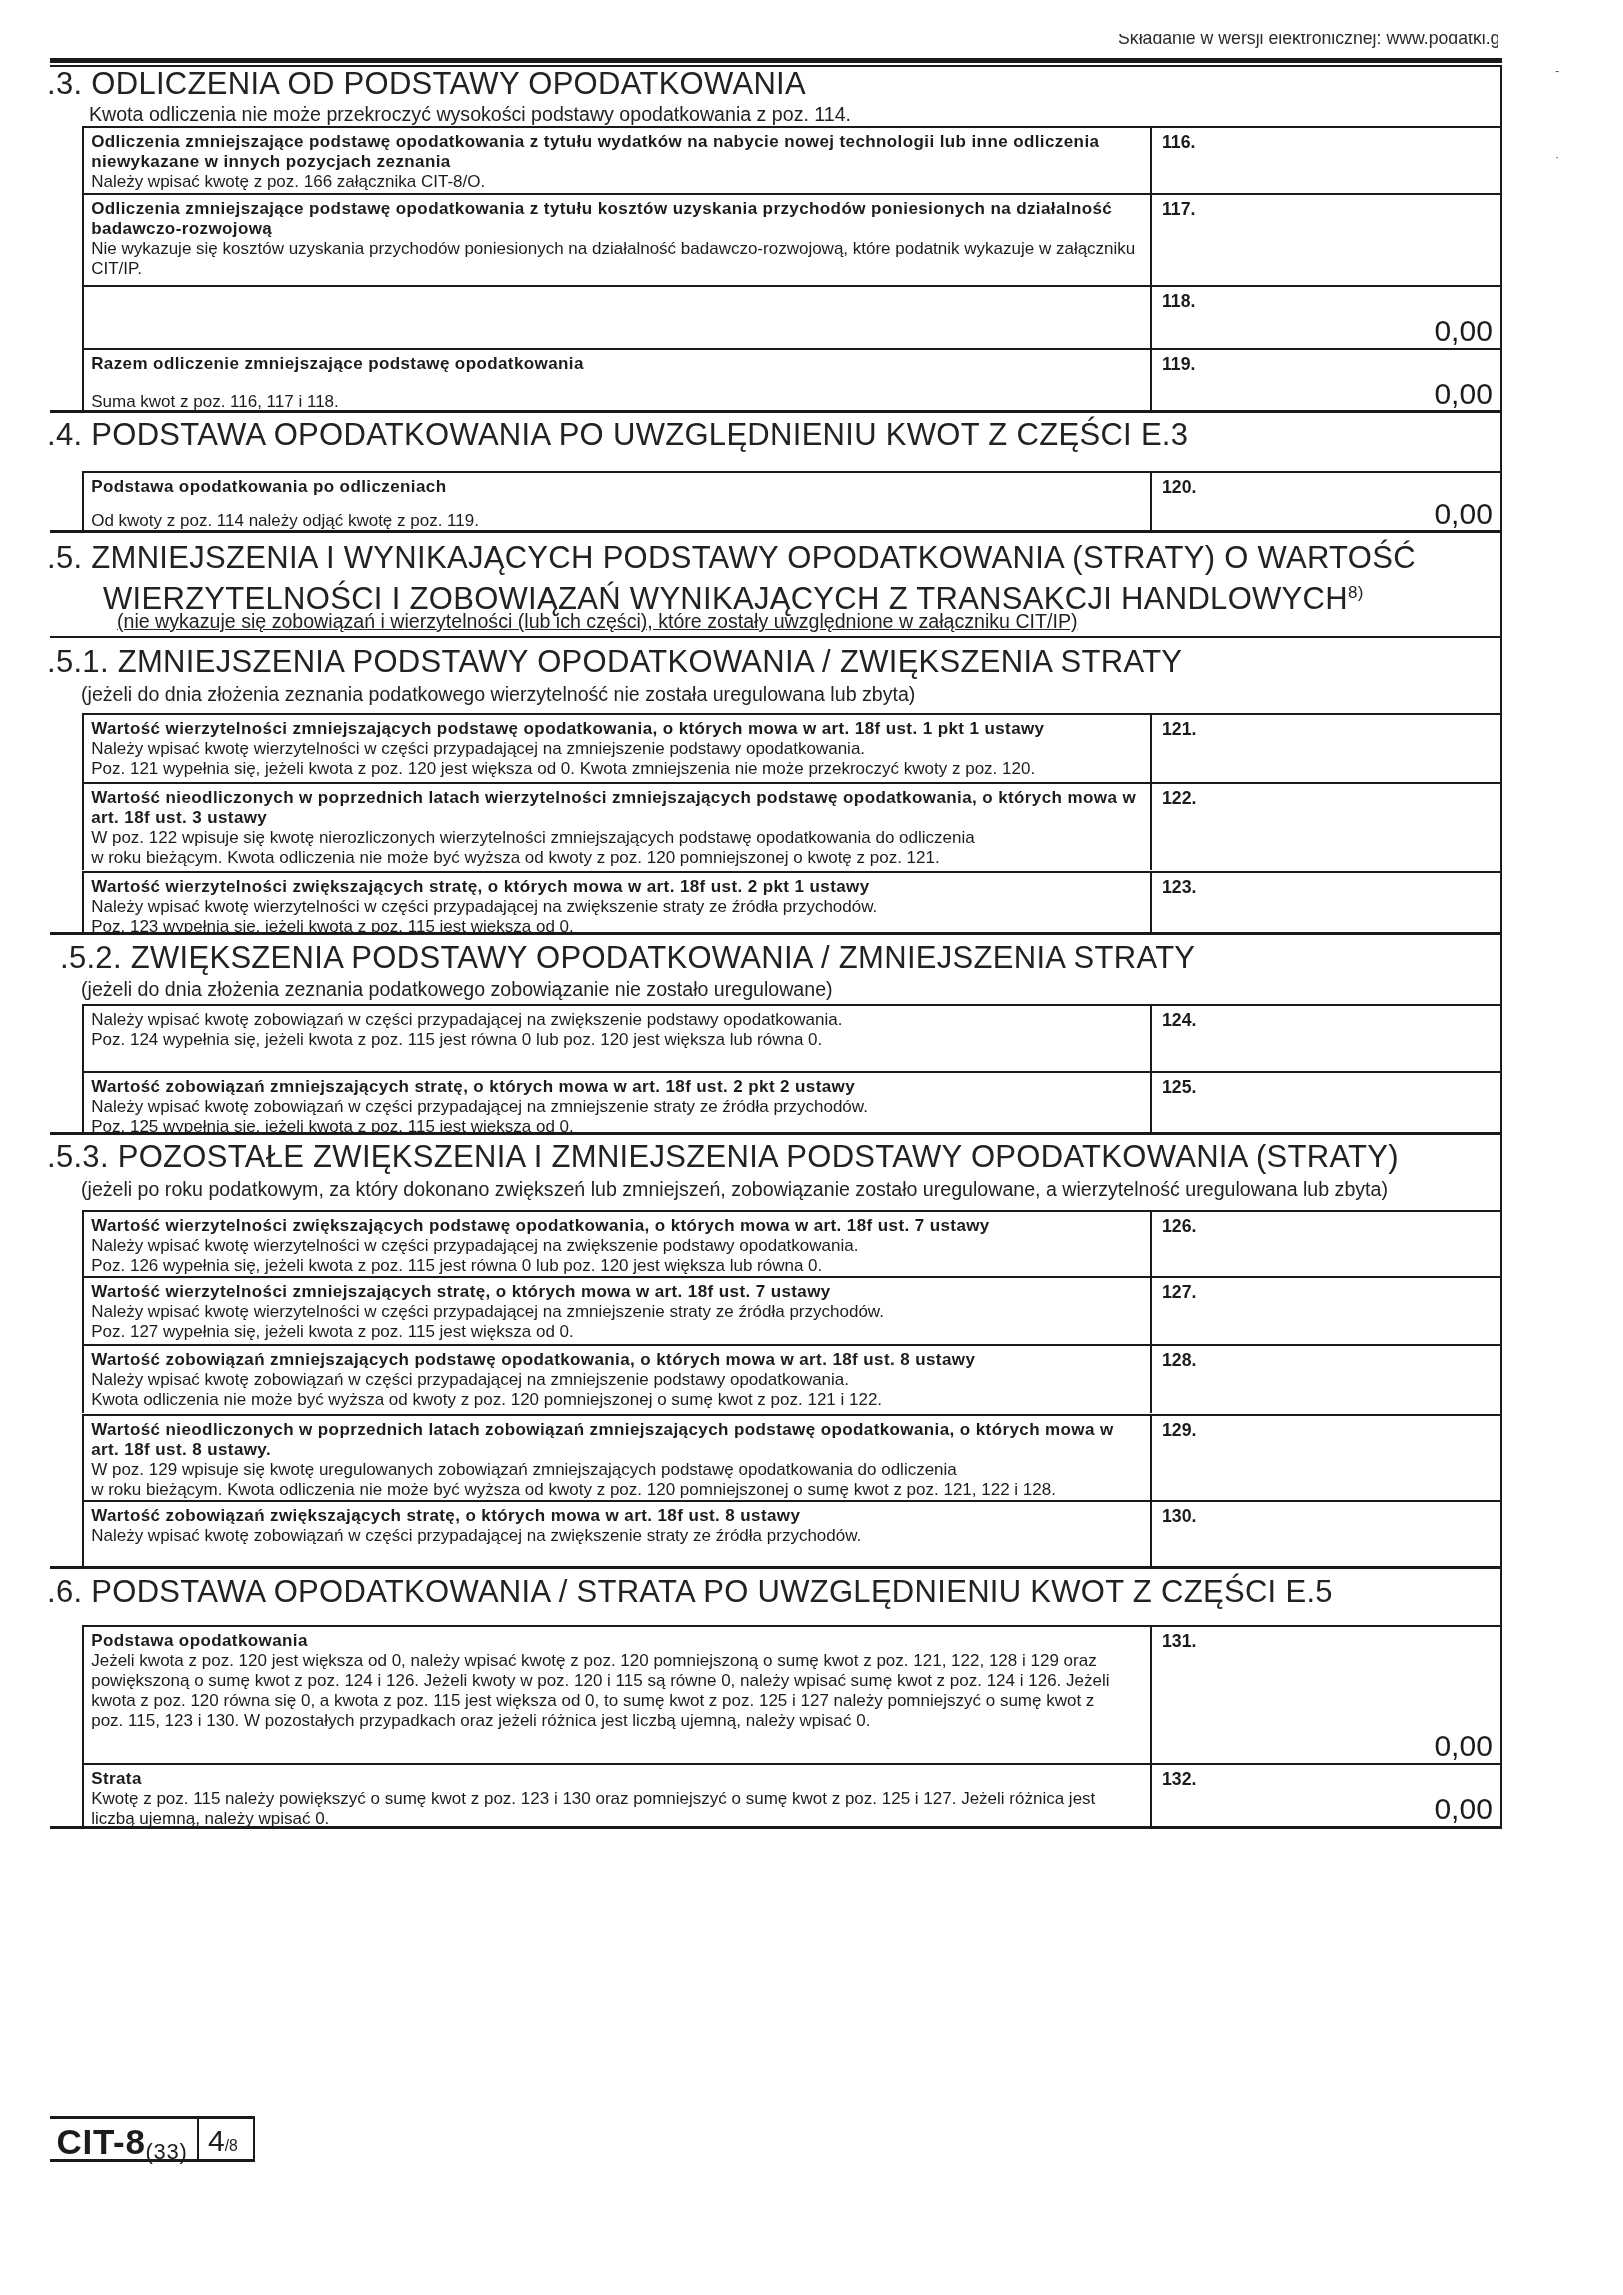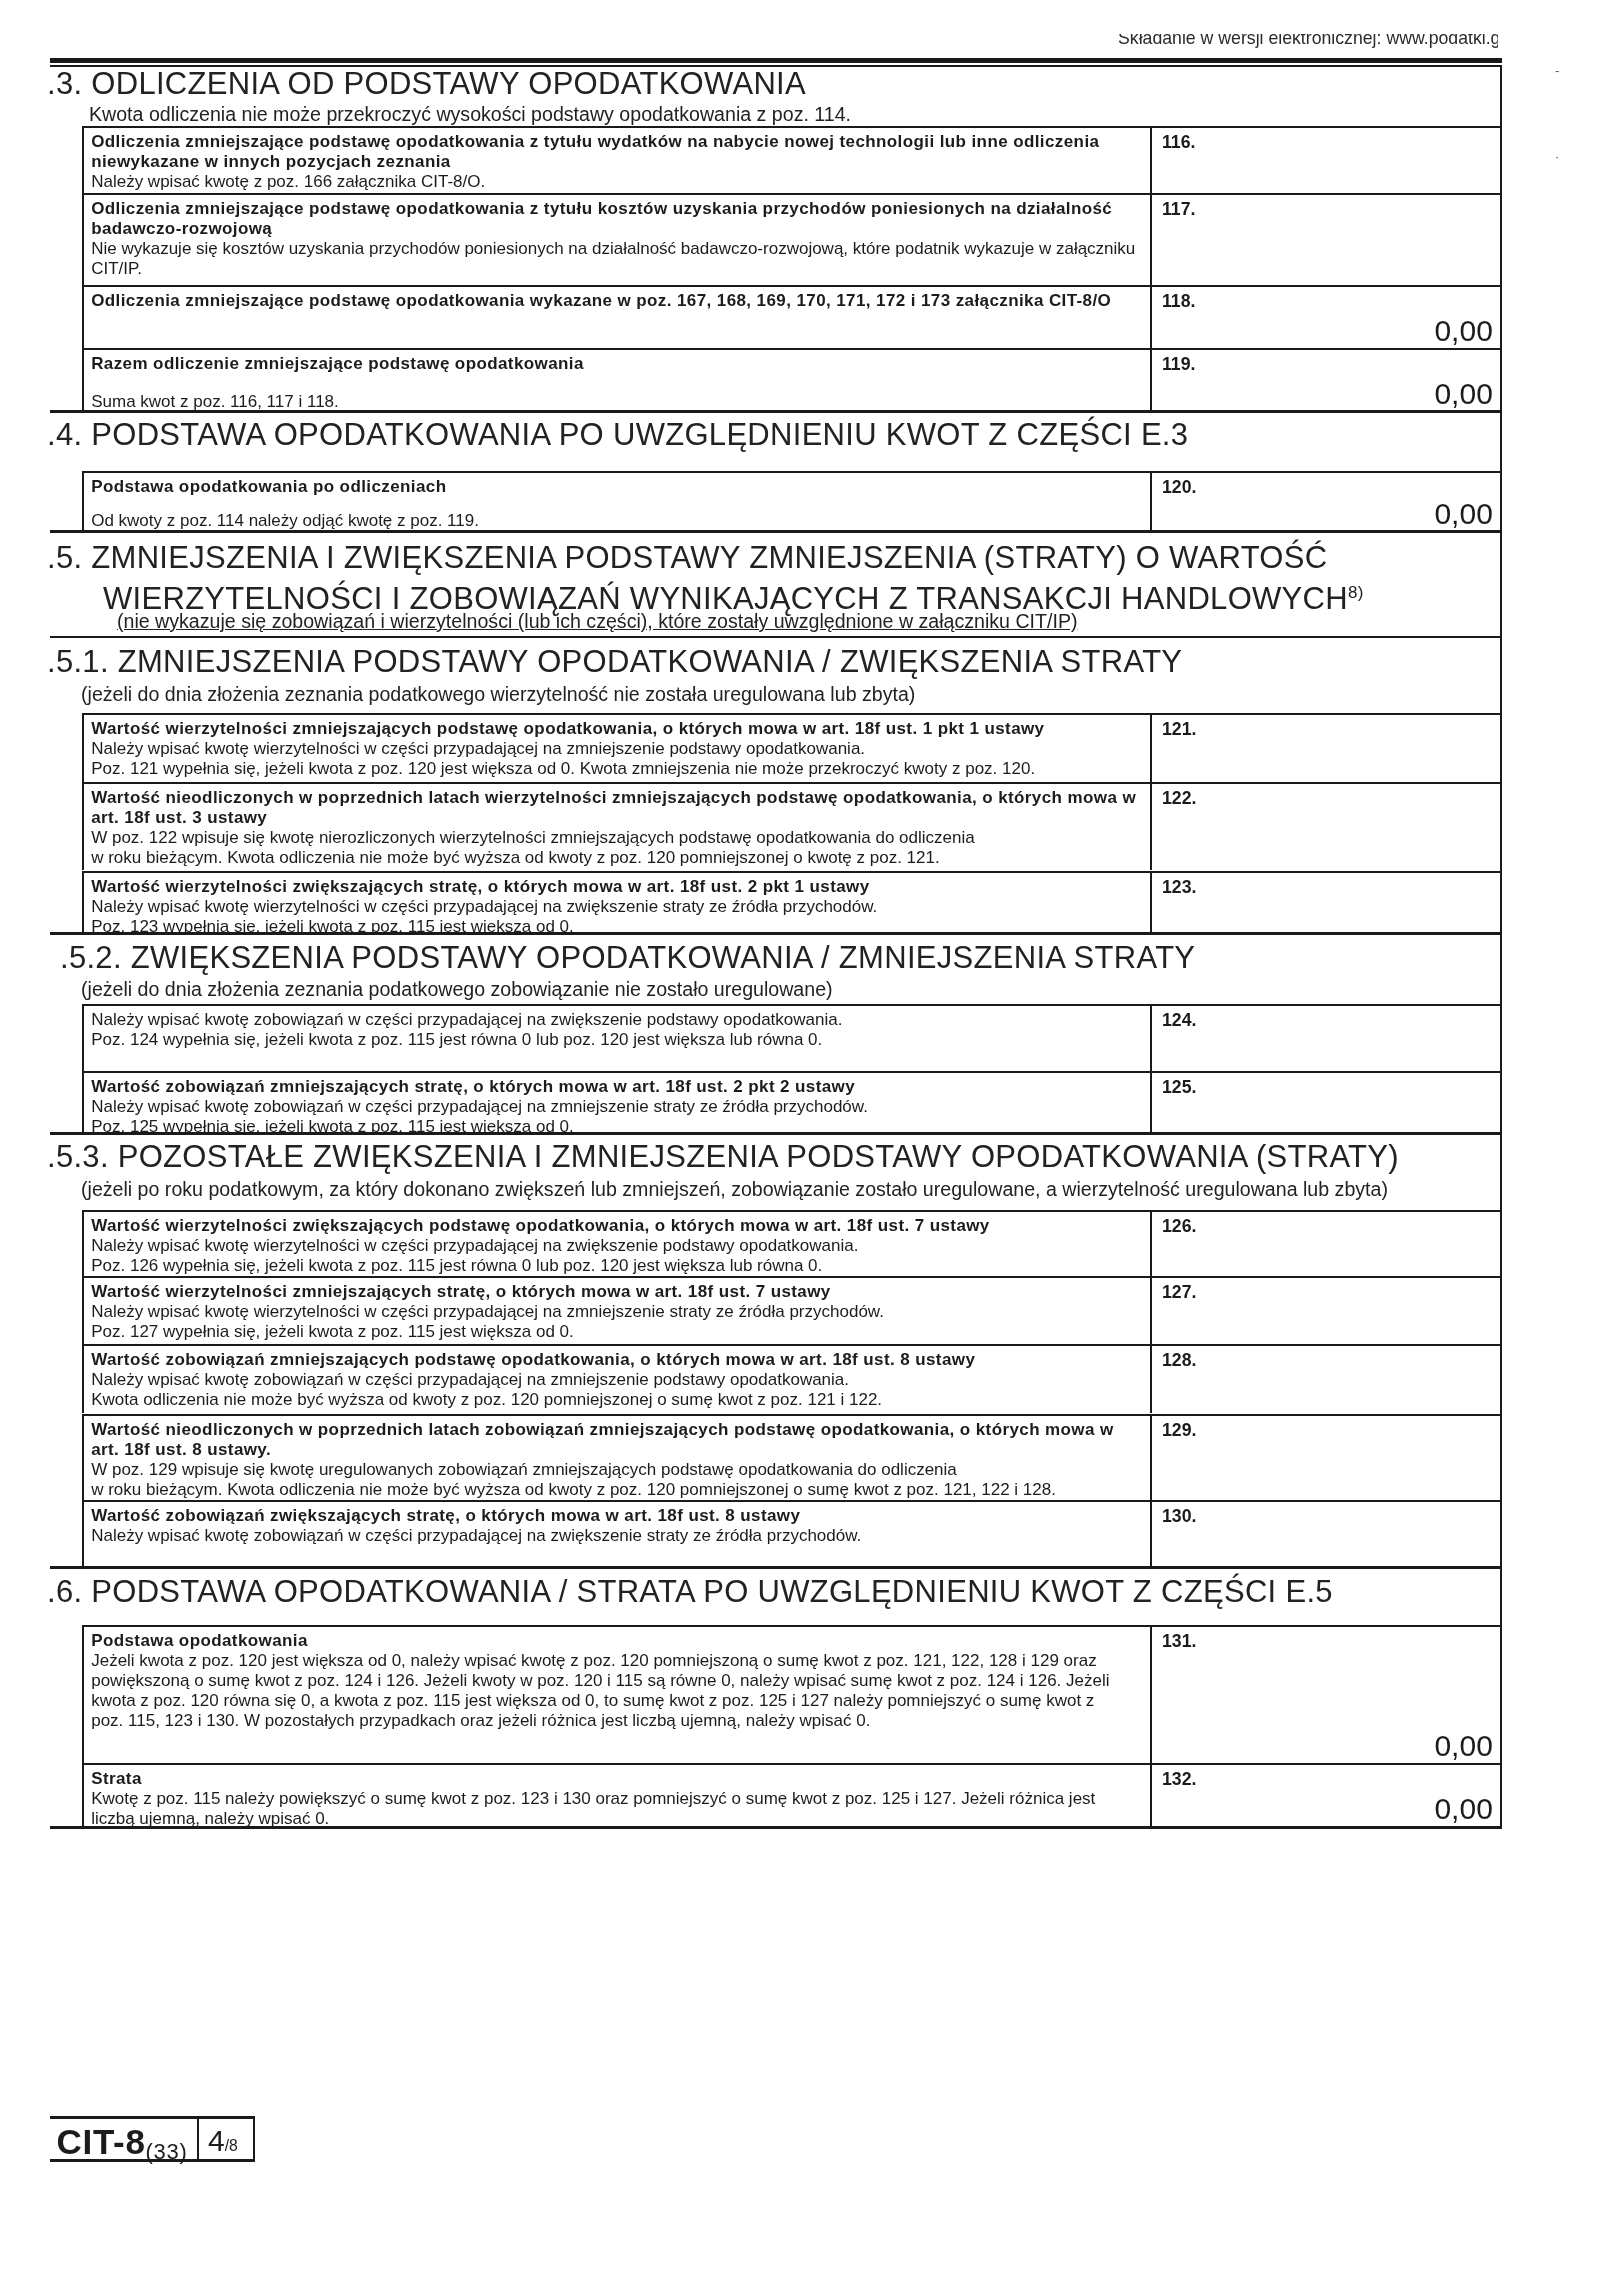--- a/index.html
+++ b/index.html
@@ -60,23 +60,20 @@
     <b>Odliczenia zmniejszające podstawę opodatkowania z tytułu kosztów uzyskania przychodów poniesionych na działalność badawczo-rozwojową</b>
     <span>Nie wykazuje się kosztów uzyskania przychodów poniesionych na działalność badawczo-rozwojową, które podatnik wykazuje w załączniku CIT/IP.</span>
   </div>
   <div class="divider"></div>
   <div class="num">117.</div>
   <div class="val"></div>
 </div>
 
 <div class="row" style="top:285px; height:63px;">
   <div class="lborder"></div>
-  <div class="desc">
-    <b>Odliczenia zmniejszające podstawę opodatkowania wykazane w poz. 167, 168, 169, 170, 171, 172 i 173 załącznika CIT-8/O</b>
-  </div>
   <div class="divider"></div>
   <div class="num">118.</div>
   <div class="val">0,00</div>
 </div>
 
 <div class="row" style="top:348px; height:63px;">
   <div class="lborder"></div>
   <div class="desc">
     <b>Razem odliczenie zmniejszające podstawę opodatkowania</b>
     <span style="margin-top:18.3px;">Suma kwot z  poz. 116, 117 i 118.</span>
@@ -93,21 +90,21 @@
   <div class="desc">
     <b>Podstawa opodatkowania po odliczeniach</b>
     <span style="margin-top:14.4px;">Od kwoty z poz. 114 należy odjąć kwotę z poz. 119.</span>
   </div>
   <div class="divider"></div>
   <div class="num">120.</div>
   <div class="val">0,00</div>
 </div>
 <div class="hline" style="left:50px; top:530px; width:1452px; height:2.6px;"></div>
 
-<div class="sec-head" style="top:541px;">.5.  ZMNIEJSZENIA I ZWIĘKSZENIA PODSTAWY ZMNIEJSZENIA (STRATY) O WARTOŚĆ</div>
+<div class="sec-head" style="top:541px;">.5.  ZMNIEJSZENIA I WYNIKAJĄCYCH PODSTAWY OPODATKOWANIA (STRATY) O WARTOŚĆ</div>
 <div class="sec-head" style="top:576px; left:103px;"><span>WIERZYTELNOŚCI I ZOBOWIĄZAŃ WYNIKAJĄCYCH Z TRANSAKCJI HANDLOWYCH</span><sup style="font-size:17px;">8)</sup></div>
 <div class="sec-sub ul" style="left:117px; top:610px;">(nie wykazuje się zobowiązań i wierzytelności (lub ich części), które zostały uwzględnione w załączniku CIT/IP)</div>
 <div class="hline" style="left:50px; top:636px; width:1452px; height:2px;"></div>
 
 <div class="sec-head" style="top:645px;">.5.1. ZMNIEJSZENIA PODSTAWY OPODATKOWANIA / ZWIĘKSZENIA STRATY</div>
 <div class="sec-sub" style="left:81px; top:683px;">(jeżeli do dnia złożenia zeznania podatkowego wierzytelność nie została uregulowana lub zbyta)</div>
 
 <div class="row" style="top:713px; height:69px;">
   <div class="lborder"></div>
   <div class="desc">

